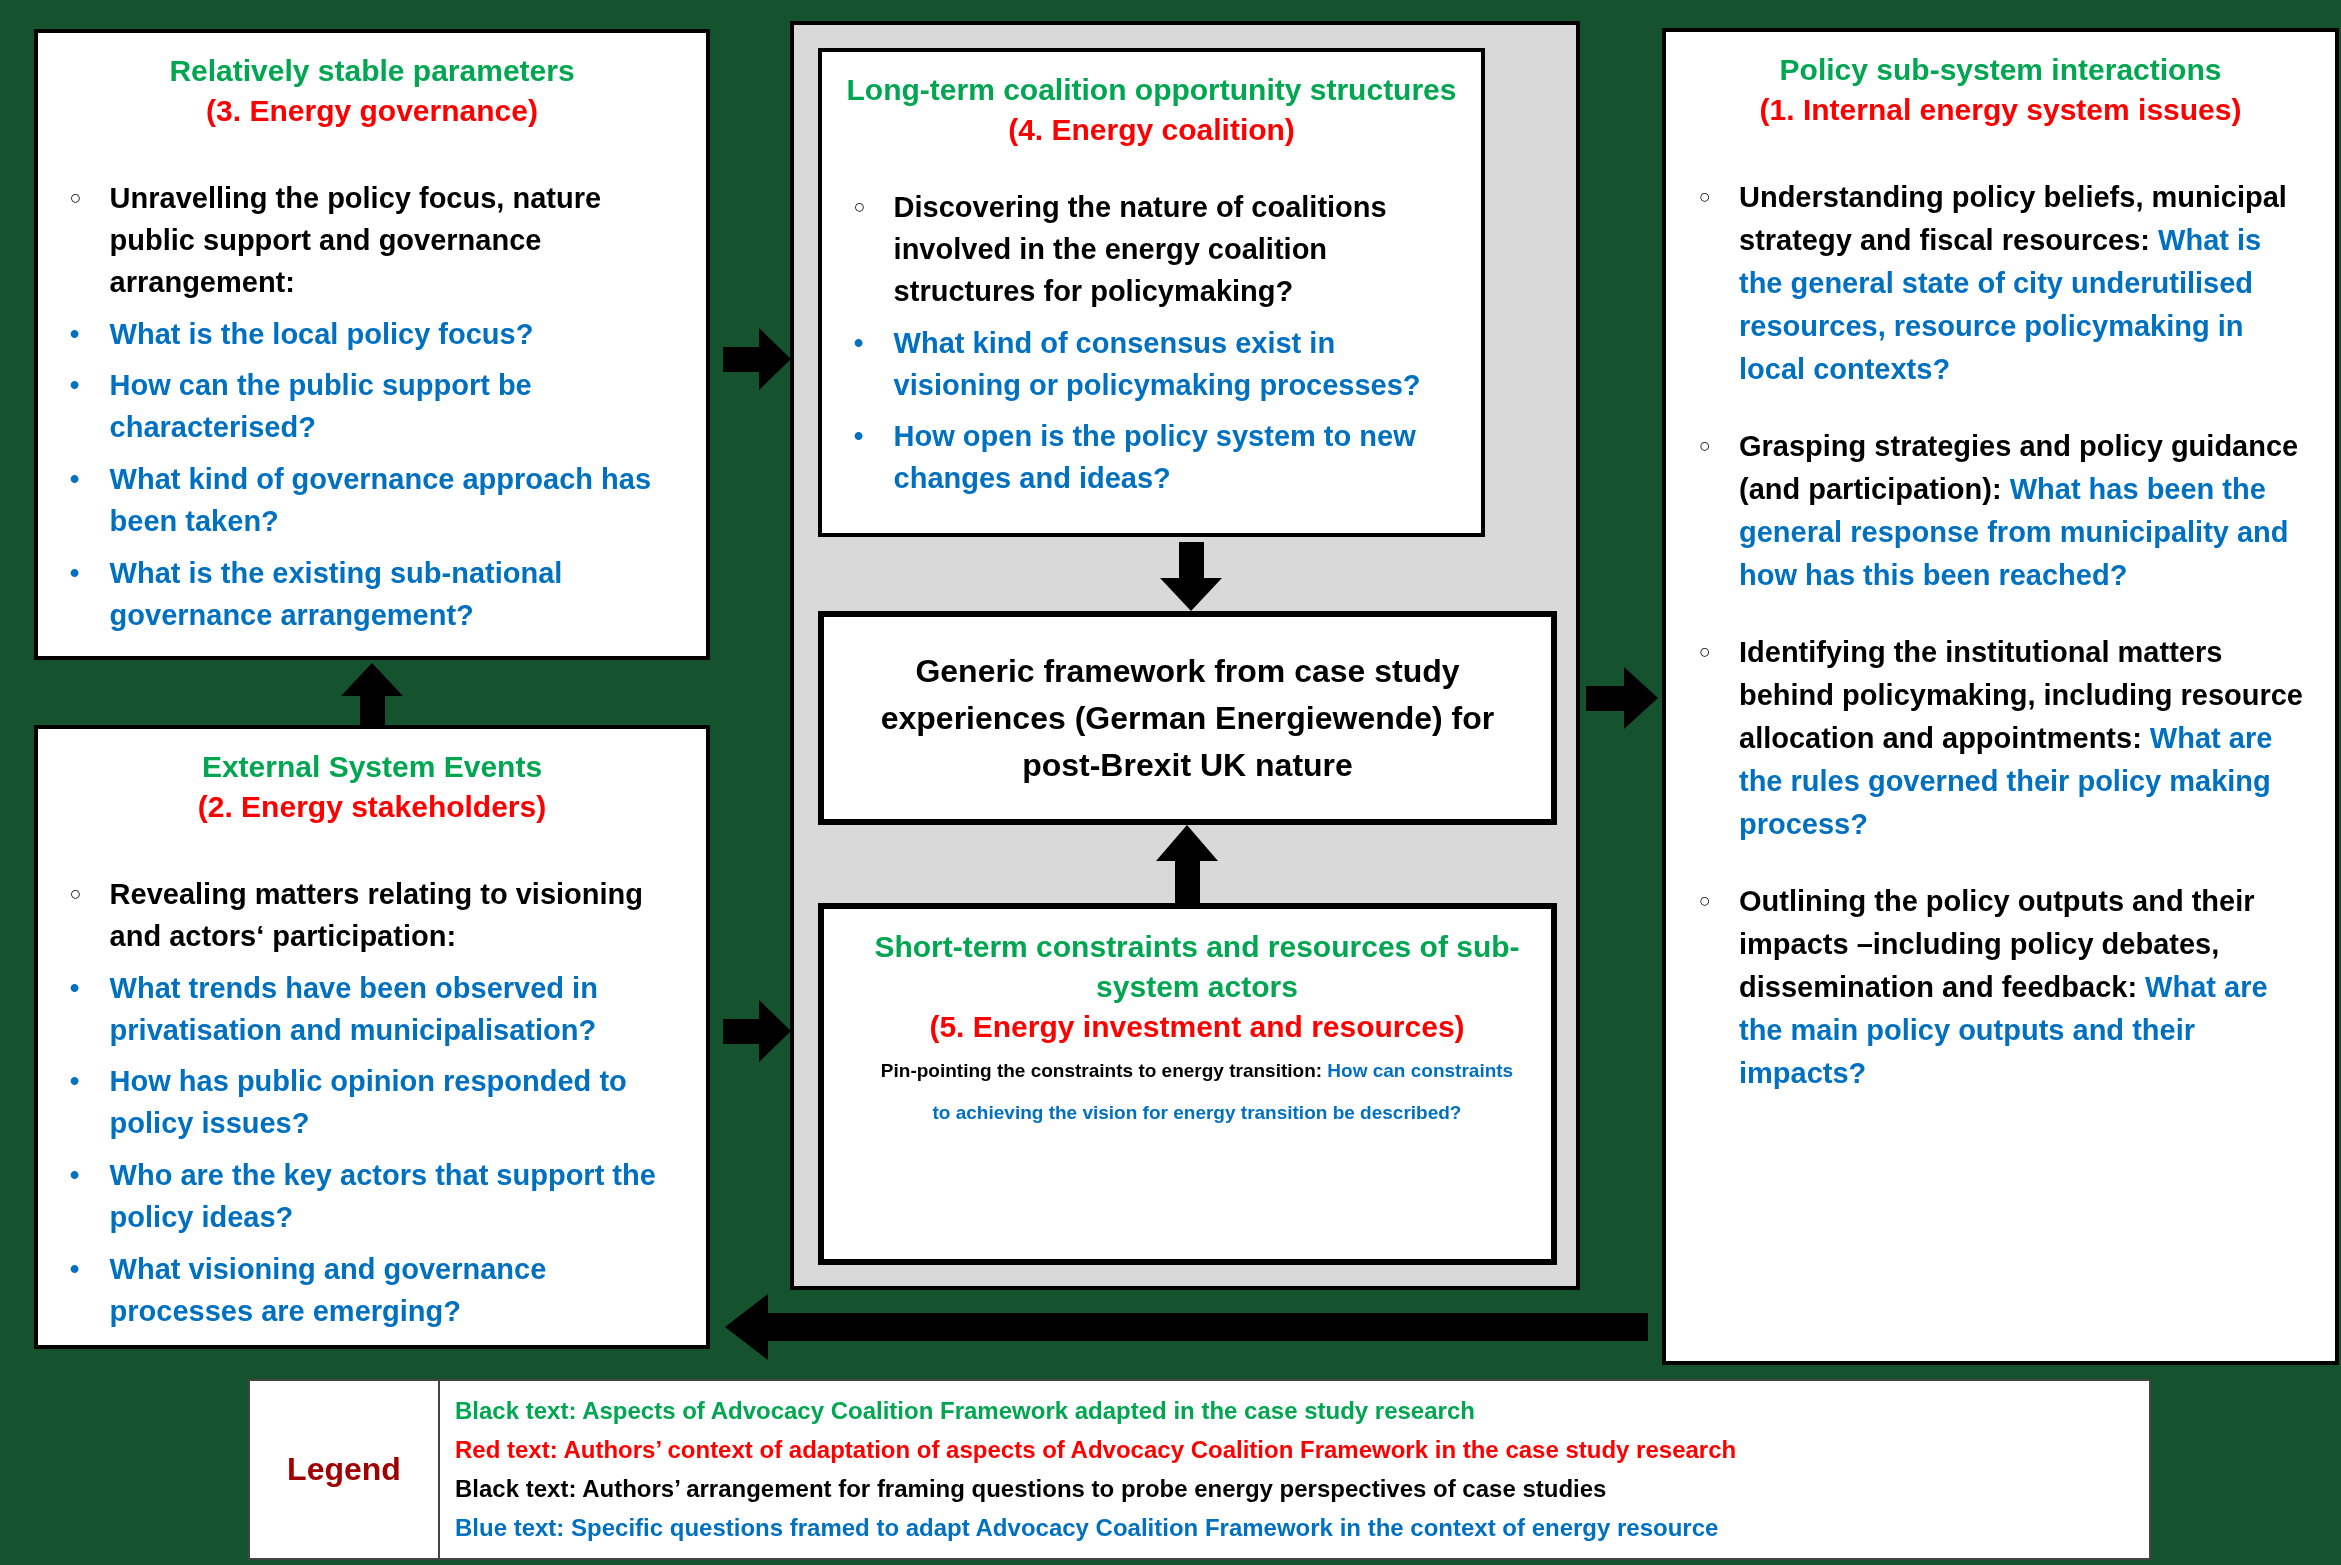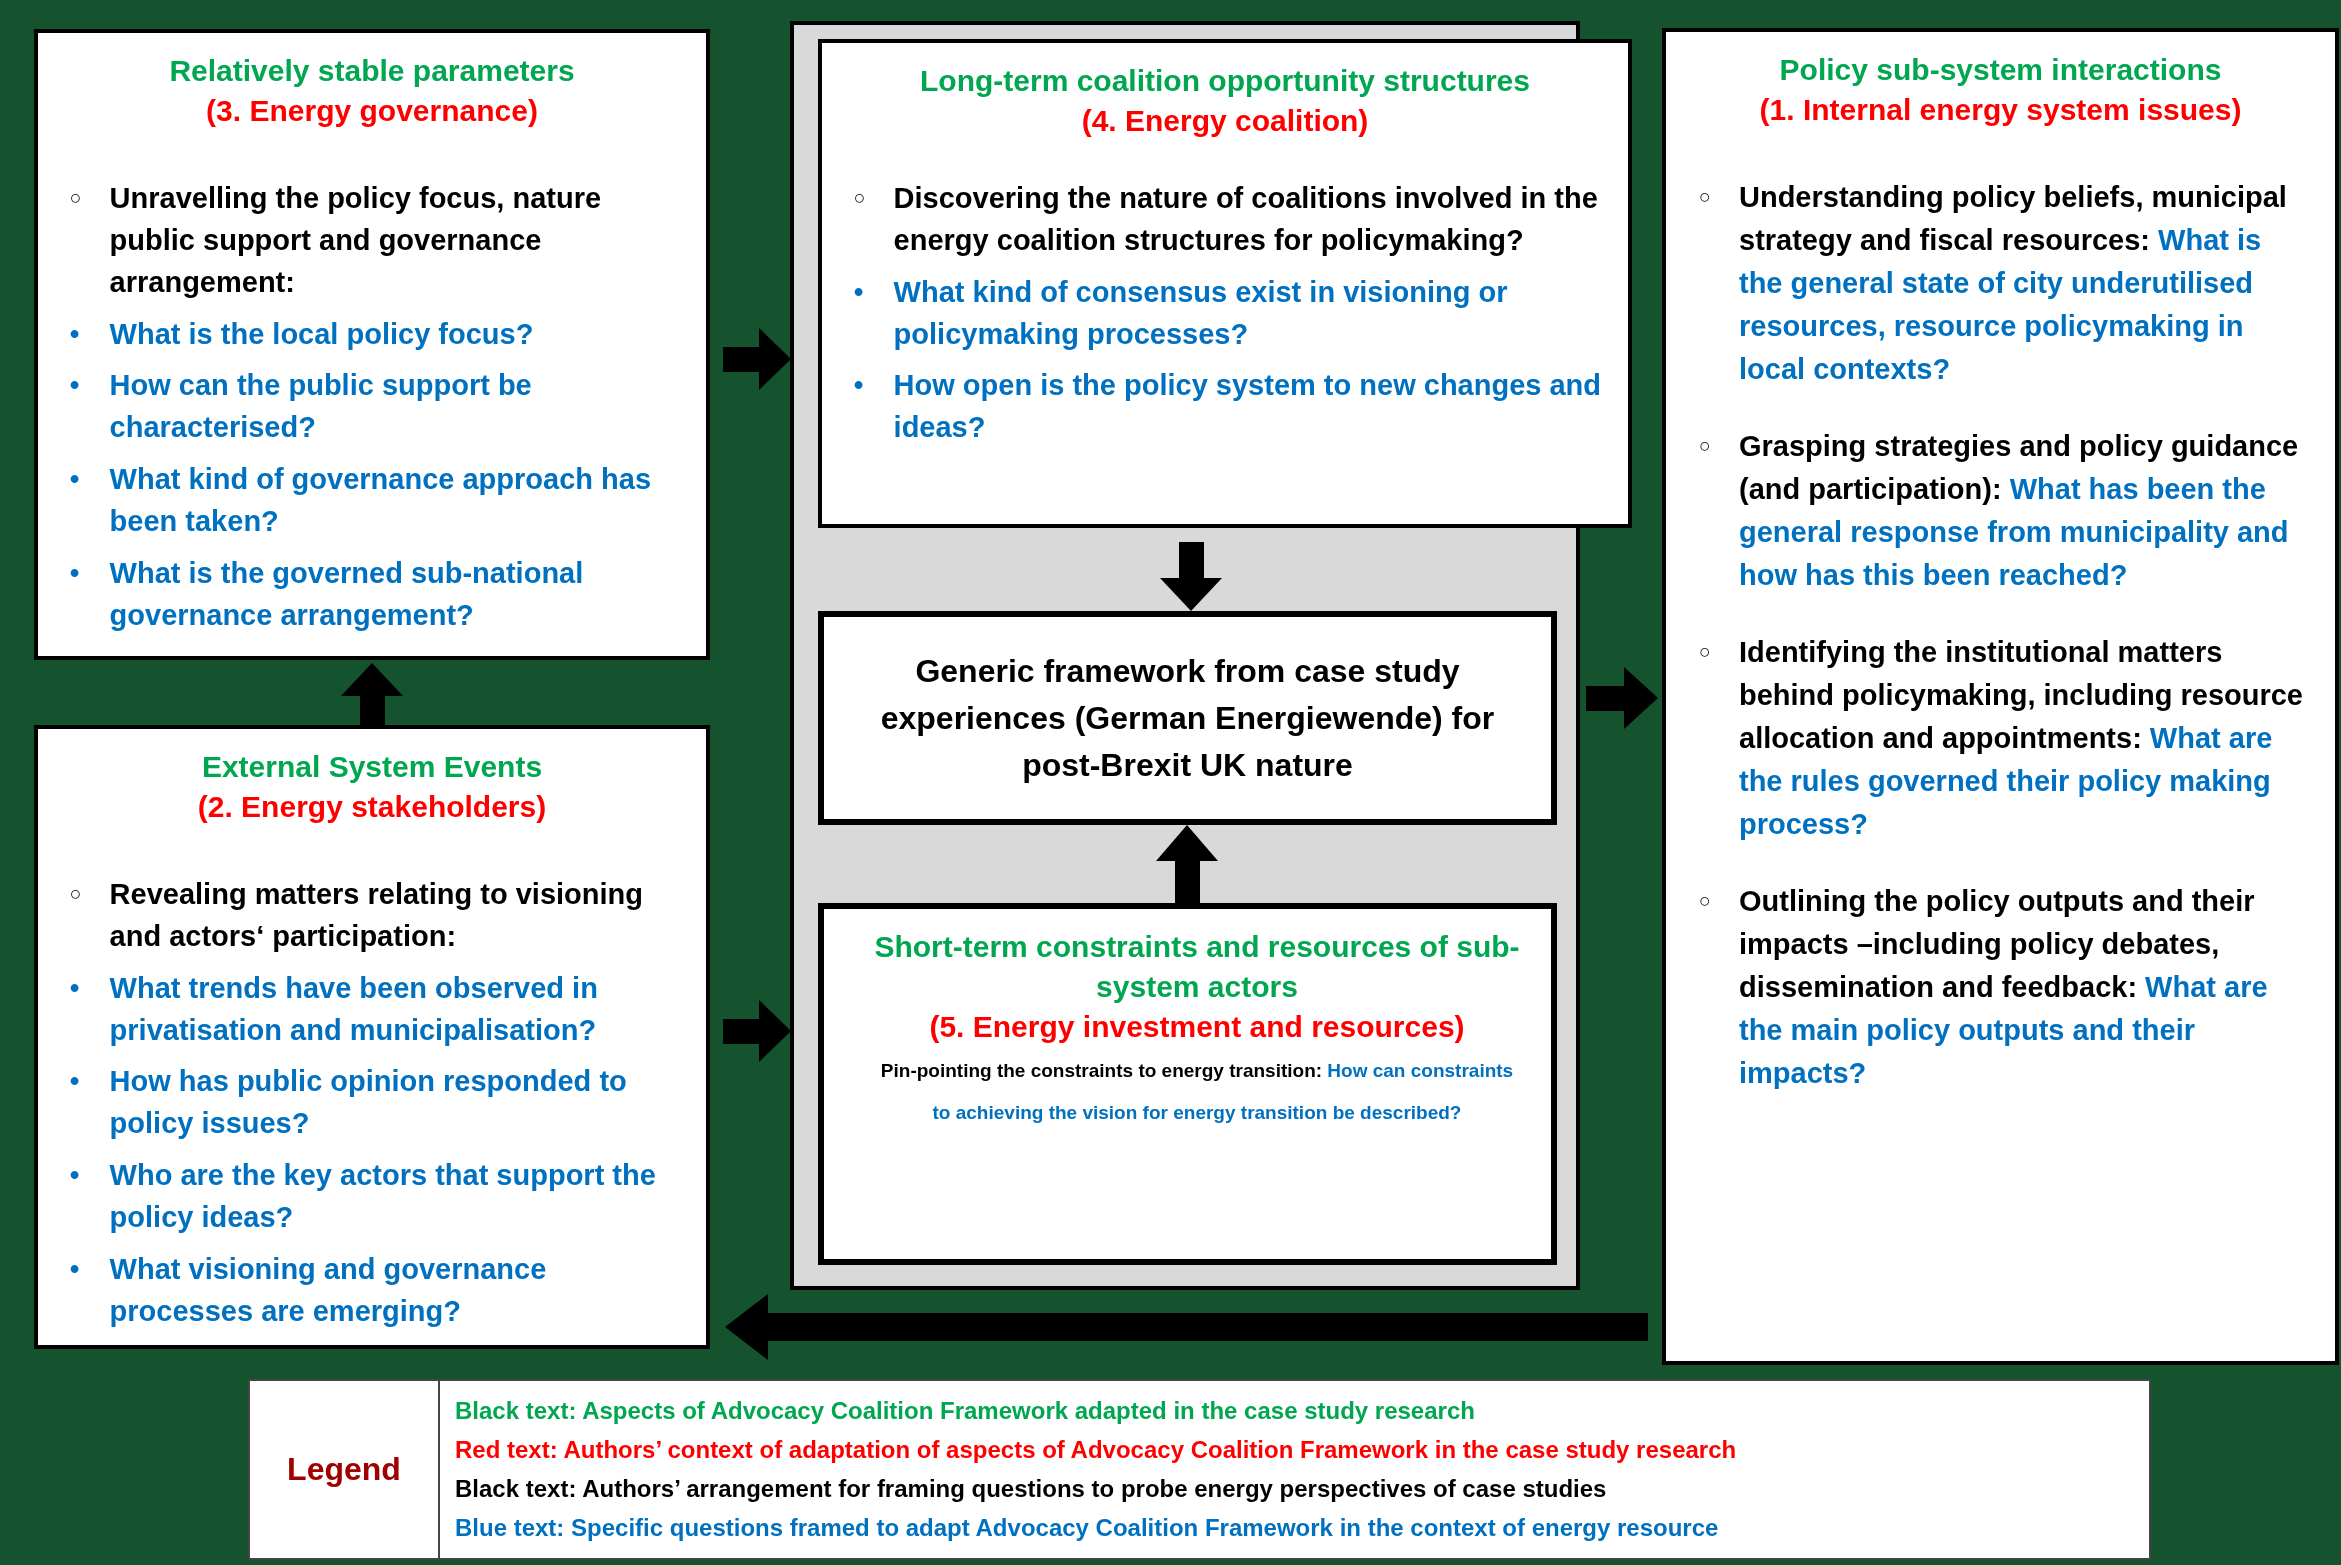--- a/index.html
+++ b/index.html
@@ -29,21 +29,21 @@
 
   #gray-panel {
     position:absolute;
     left:790px; top:20.7px; width:790px; height:1269px;
     background:var(--gray_bg,#D9D9D9);
     border:4.8px solid #000;
   }
 
   #box-stable   { left:34px;   top:29px;   width:676px;  height:631px; }
   #box-external { left:34px;   top:725px; width:676px;  height:624px; }
-  #box-coalition{ left:818px; top:39px;   width:814px; height:489px; }
+  #box-coalition{ left:818px; top:48px;   width:667px; height:489px; }
   #box-framework{ left:818px; top:611px;  width:739px; height:214px; }
   #box-constraints{ left:818px; top:903px; width:739px; height:362px; }
   #box-policy   { left:1662px; top:27.6px;   width:677px;  height:1337px; }
 
   .title {
     text-align:center;
     font-size:30px;
     line-height:40px;
   }
   .title.first { margin-top:18px; }
@@ -176,21 +176,21 @@
       <div class="item blue">
         <span class="marker dot">•</span>
         <span class="txt">How can the public support be characterised?</span>
       </div>
       <div class="item blue">
         <span class="marker dot">•</span>
         <span class="txt">What kind of governance approach has been taken?</span>
       </div>
       <div class="item blue">
         <span class="marker dot">•</span>
-        <span class="txt">What is the governed sub-national governance arrangement?</span>
+        <span class="txt">What is the existing sub-national governance arrangement?</span>
       </div>
     </div>
   </div>
 
   <div class="box" id="box-external">
     <div class="title green first">External System Events</div>
     <div class="title red">(2. Energy stakeholders)</div>
     <div class="items">
       <div class="item black">
         <span class="marker circ">○</span>

